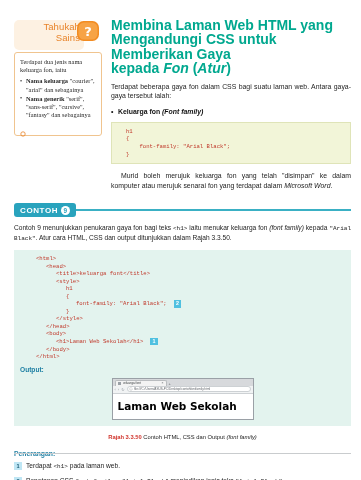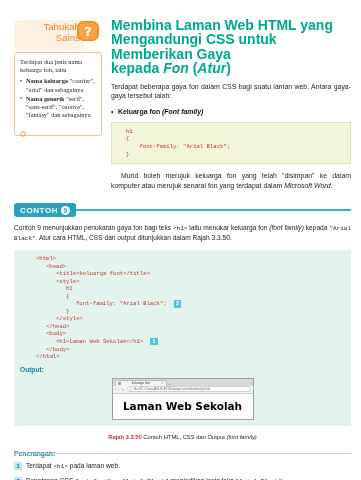--- a/index.html
+++ b/index.html
@@ -179,21 +179,20 @@
     background: #e3f3ee;
     padding: 2px 6px 6px 6px;
     display: flex; justify-content: center;
   }
 
   
   .browser {
     width: 142px;
     border: 1px solid #9aa0a6;
     background: #fff;
-    text-align: center;
   }
   .b-tabbar {
     height: 7px; background: #d7d9dc;
     display: flex; align-items: flex-end; padding-left: 2px;
   }
   .b-tab {
     height: 6px; width: 52px;
     background: #f3f3f3;
     border: 1px solid #b9bcbf; border-bottom: none;
     border-radius: 2px 2px 0 0;

